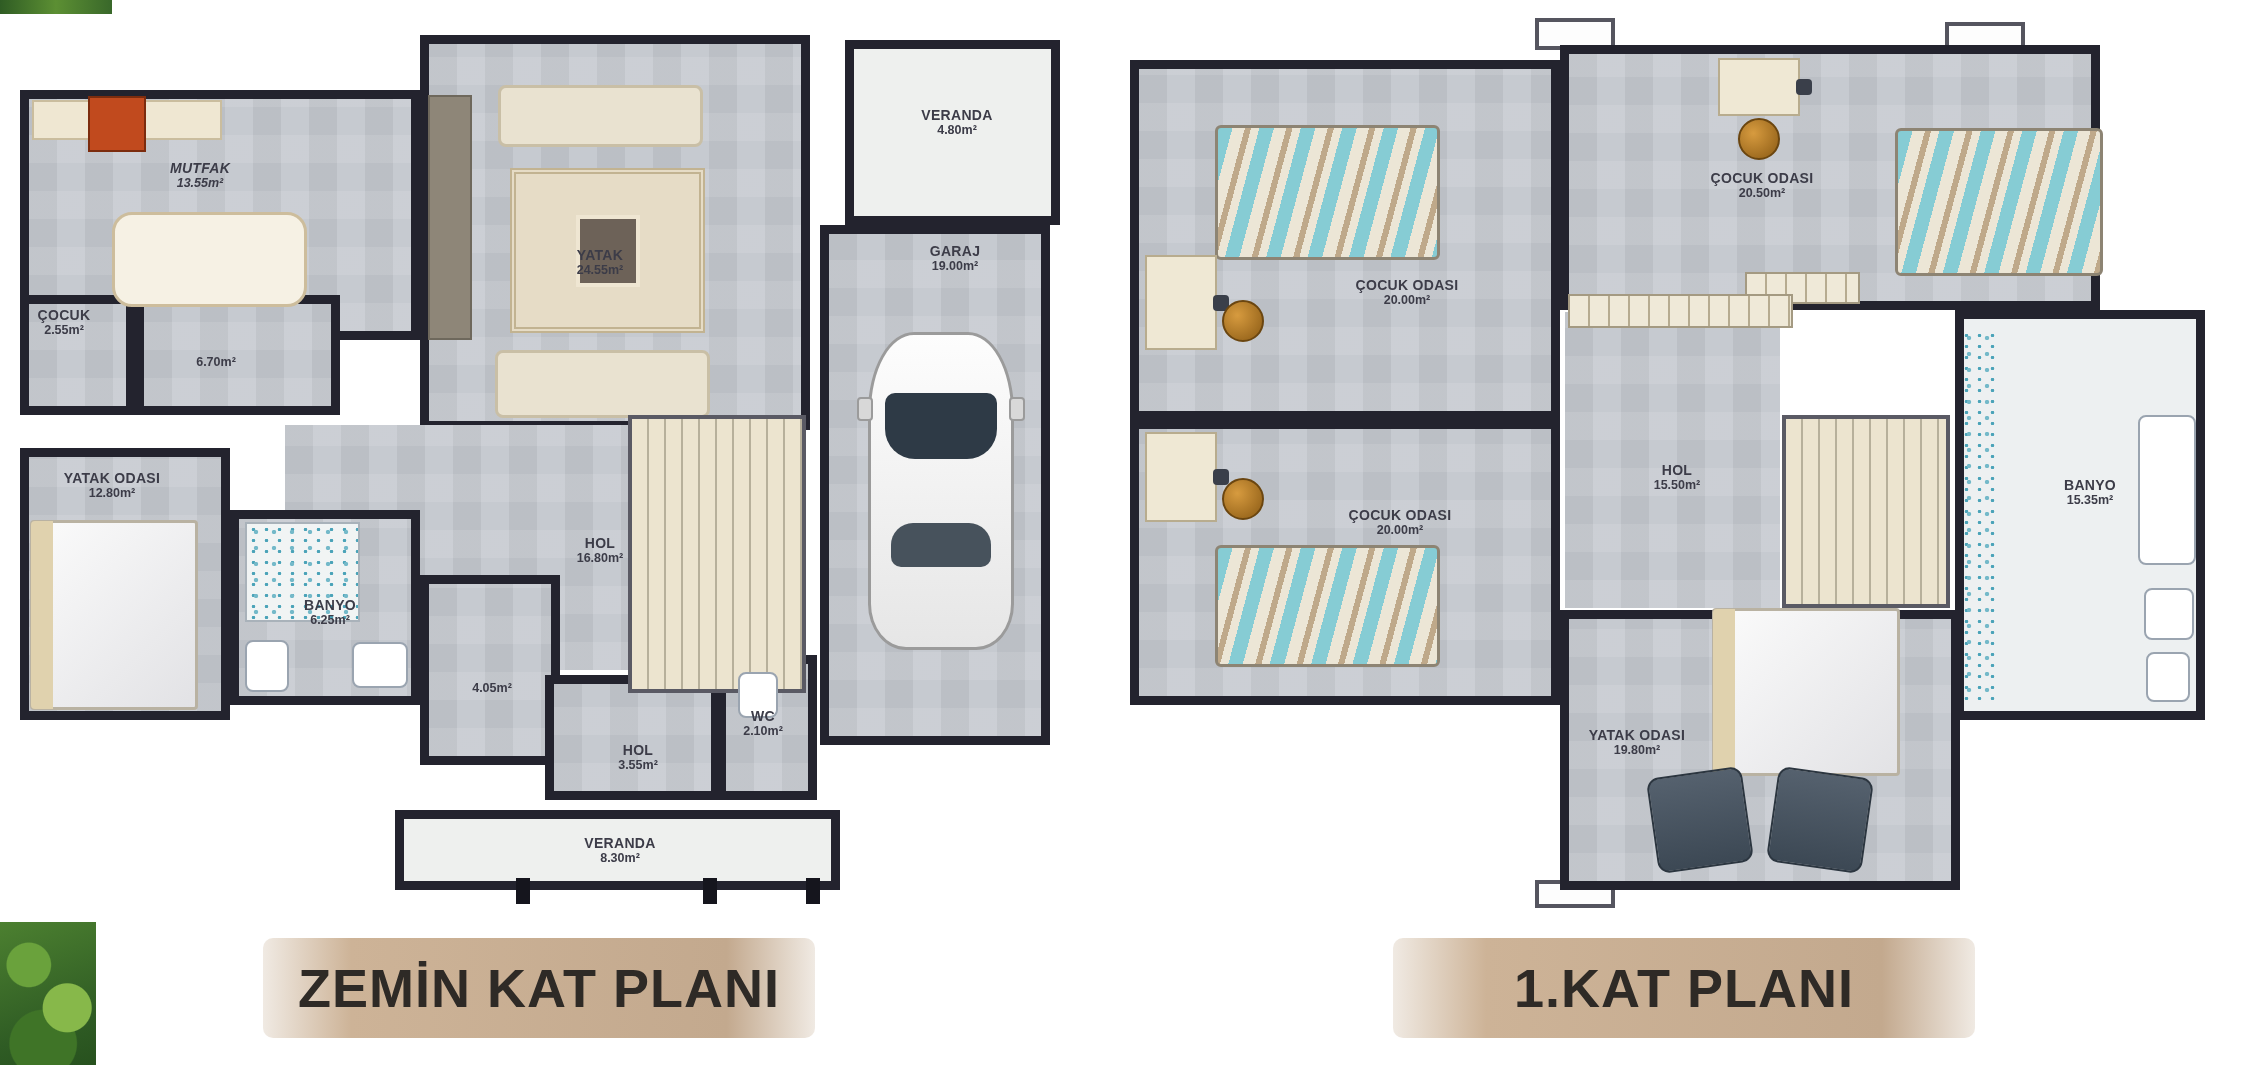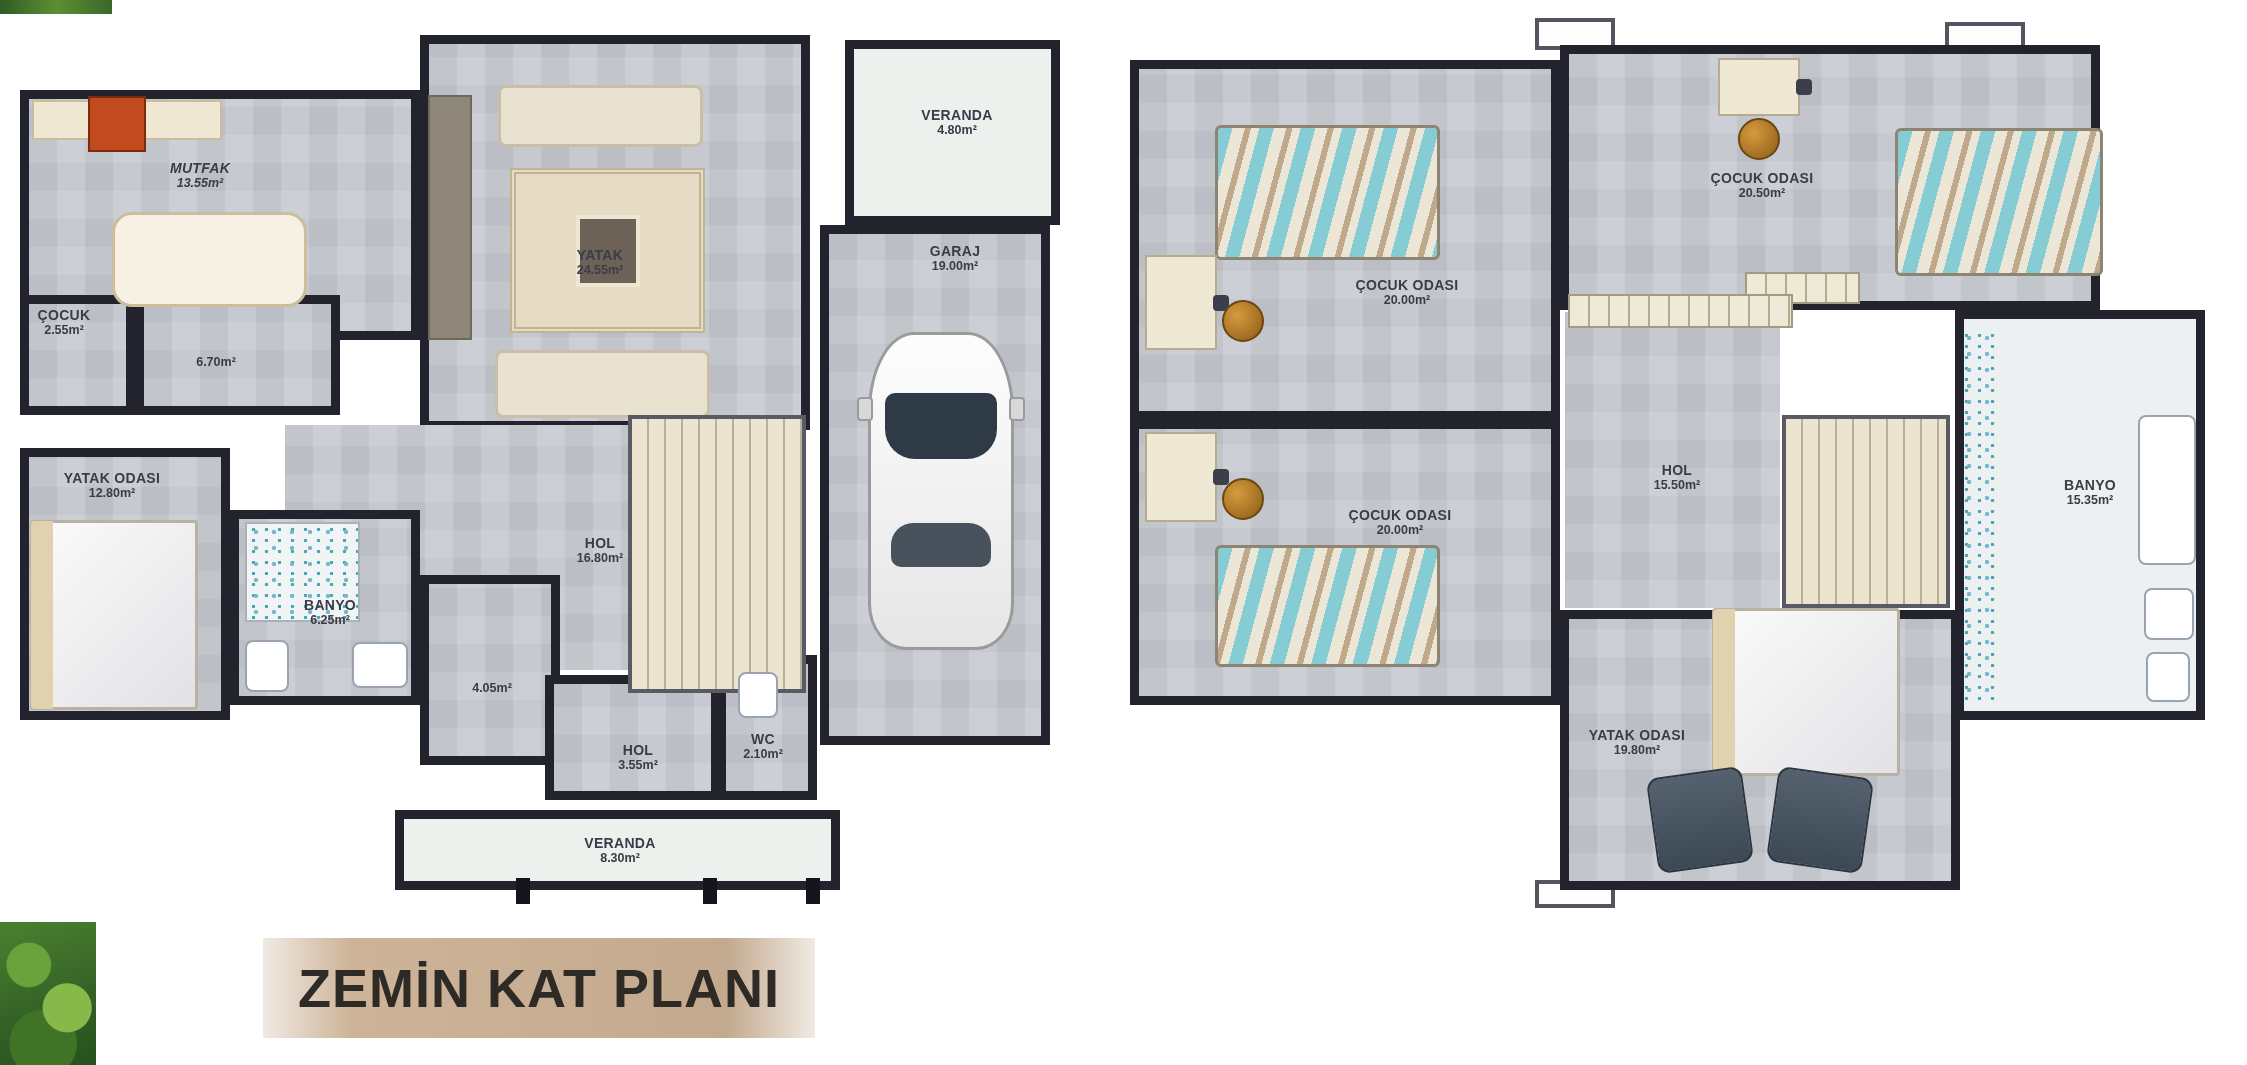--- a/index.html
+++ b/index.html
@@ -63,21 +63,21 @@
   .car .rear-window{position:absolute;left:20px;top:188px;right:20px;height:44px;
                     background:#47525c;border-radius:22px 22px 10px 10px;}
   .car .mirror-l,.car .mirror-r{position:absolute;top:62px;width:12px;height:20px;background:#d8d8d8;
                     border:2px solid #9b9b9b;border-radius:4px;}
   .car .mirror-l{left:-14px;} .car .mirror-r{right:-14px;}
 
   
   .banner{position:absolute;height:100px;
           background:linear-gradient(90deg,#f0eae3 0%,#cdb397 16%,#c3a98e 84%,#f0eae3 100%);
           text-align:center;line-height:100px;font-weight:bold;font-size:54px;color:#2e2a26;
-          letter-spacing:1px;}
+          letter-spacing:1px;border-radius:10px;}
 
   
   .green-top{position:absolute;left:0;top:0;width:112px;height:14px;
              background:linear-gradient(90deg,#2f5c24,#5c8f33,#39682a);}
   .green-bottom{position:absolute;left:0;top:922px;width:96px;height:143px;
              background:radial-gradient(circle at 30% 30%, #6aa23c 0 18%, transparent 19%),
                         radial-gradient(circle at 70% 60%, #87b84a 0 22%, transparent 23%),
                         radial-gradient(circle at 45% 85%, #3f7427 0 25%, transparent 26%),
                         linear-gradient(160deg,#4c8030,#2f5c24 70%,#27511e);}
 </style>
@@ -155,21 +155,21 @@
     <div class="rarea">16.80m²</div>
   </div>
   <div class="rlabel" style="left:492px;top:688px;">
 
     <div class="rarea">4.05m²</div>
   </div>
   <div class="rlabel" style="left:638px;top:757px;">
     <div class="rname">HOL</div>
     <div class="rarea">3.55m²</div>
   </div>
-  <div class="rlabel" style="left:763px;top:746px;">
+  <div class="rlabel" style="left:763px;top:723px;">
     <div class="rname">WC</div>
     <div class="rarea">2.10m²</div>
   </div>
   <div class="rlabel" style="left:955px;top:258px;">
     <div class="rname">GARAJ</div>
     <div class="rarea">19.00m²</div>
   </div>
   <div class="rlabel" style="left:957px;top:122px;">
     <div class="rname">VERANDA</div>
     <div class="rarea">4.80m²</div>
@@ -229,14 +229,15 @@
   <div class="rlabel" style="left:2090px;top:492px;">
     <div class="rname">BANYO</div>
     <div class="rarea">15.35m²</div>
   </div>
   <div class="rlabel" style="left:1637px;top:742px;">
     <div class="rname">YATAK ODASI</div>
     <div class="rarea">19.80m²</div>
   </div>
 
   <div class="banner" style="left:263px;top:938px;width:552px;">ZEMİN KAT PLANI</div>
+  <div class="banner" style="left:1393px;top:938px;width:582px;">1.KAT PLANI</div>
 
 </div>
 
 </body></html>

